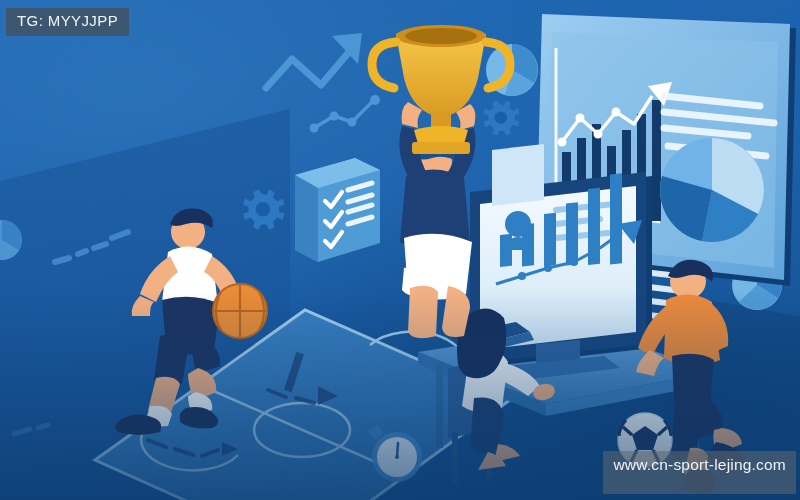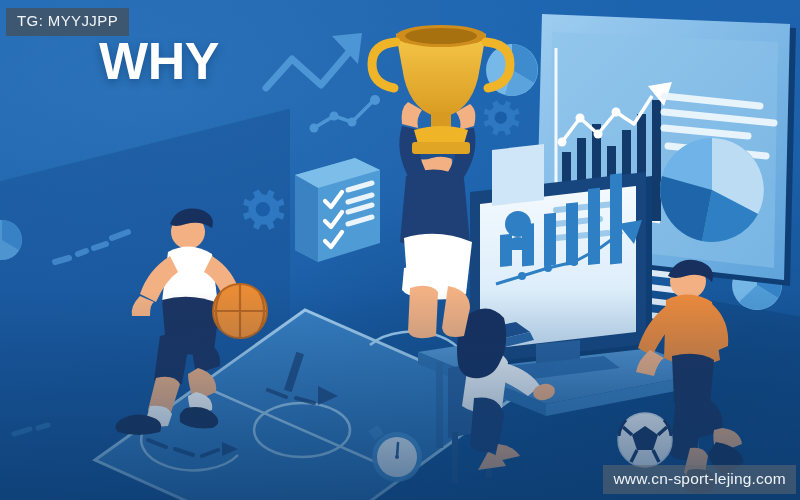--- a/index.html
+++ b/index.html
@@ -28,21 +28,21 @@
     background:rgba(70,78,86,.72);color:#f2f5f8;font-size:15px;letter-spacing:.4px;
     line-height:1.1;white-space:nowrap;}
 
   
   .headline{position:absolute;left:24px;top:36px;width:270px;text-align:center;
     color:#fff;font-weight:bold;font-size:52px;line-height:.99;
     letter-spacing:-.5px;text-shadow:0 3px 8px rgba(5,35,70,.35);}
   .headline span{display:block;}
 
   
-  .watermark{position:absolute;right:4px;bottom:6px;padding:5px 10px 6px;
+  .watermark{position:absolute;right:4px;bottom:6px;padding:5px 10px 20px;
     background:rgba(96,104,112,.55);color:#eef3f8;font-size:15.5px;letter-spacing:.2px;
     white-space:nowrap;}
 
   
   .deco{position:absolute;}
 
   .nosel{user-select:none;}
 </style>
 </head>
 <body>
@@ -392,18 +392,17 @@
       <path d="M414 130 q28 -8 54 0 l-4 14 q-24 6 -46 0 z" fill="#f0b429"></path>
       <rect x="412" y="142" width="58" height="12" rx="3" fill="#e0a524"></rect>
     </g>
   </svg>
 
   <div class="bg-floor"></div>
 
   <div class="tg-badge nosel">TG: MYYJJPP</div>
 
   <div class="headline nosel">
-    <span>WHY</span>
   </div>
 
   <div class="watermark nosel">www.cn-sport-lejing.com</div>
 
 </div>
 
 </body></html>

